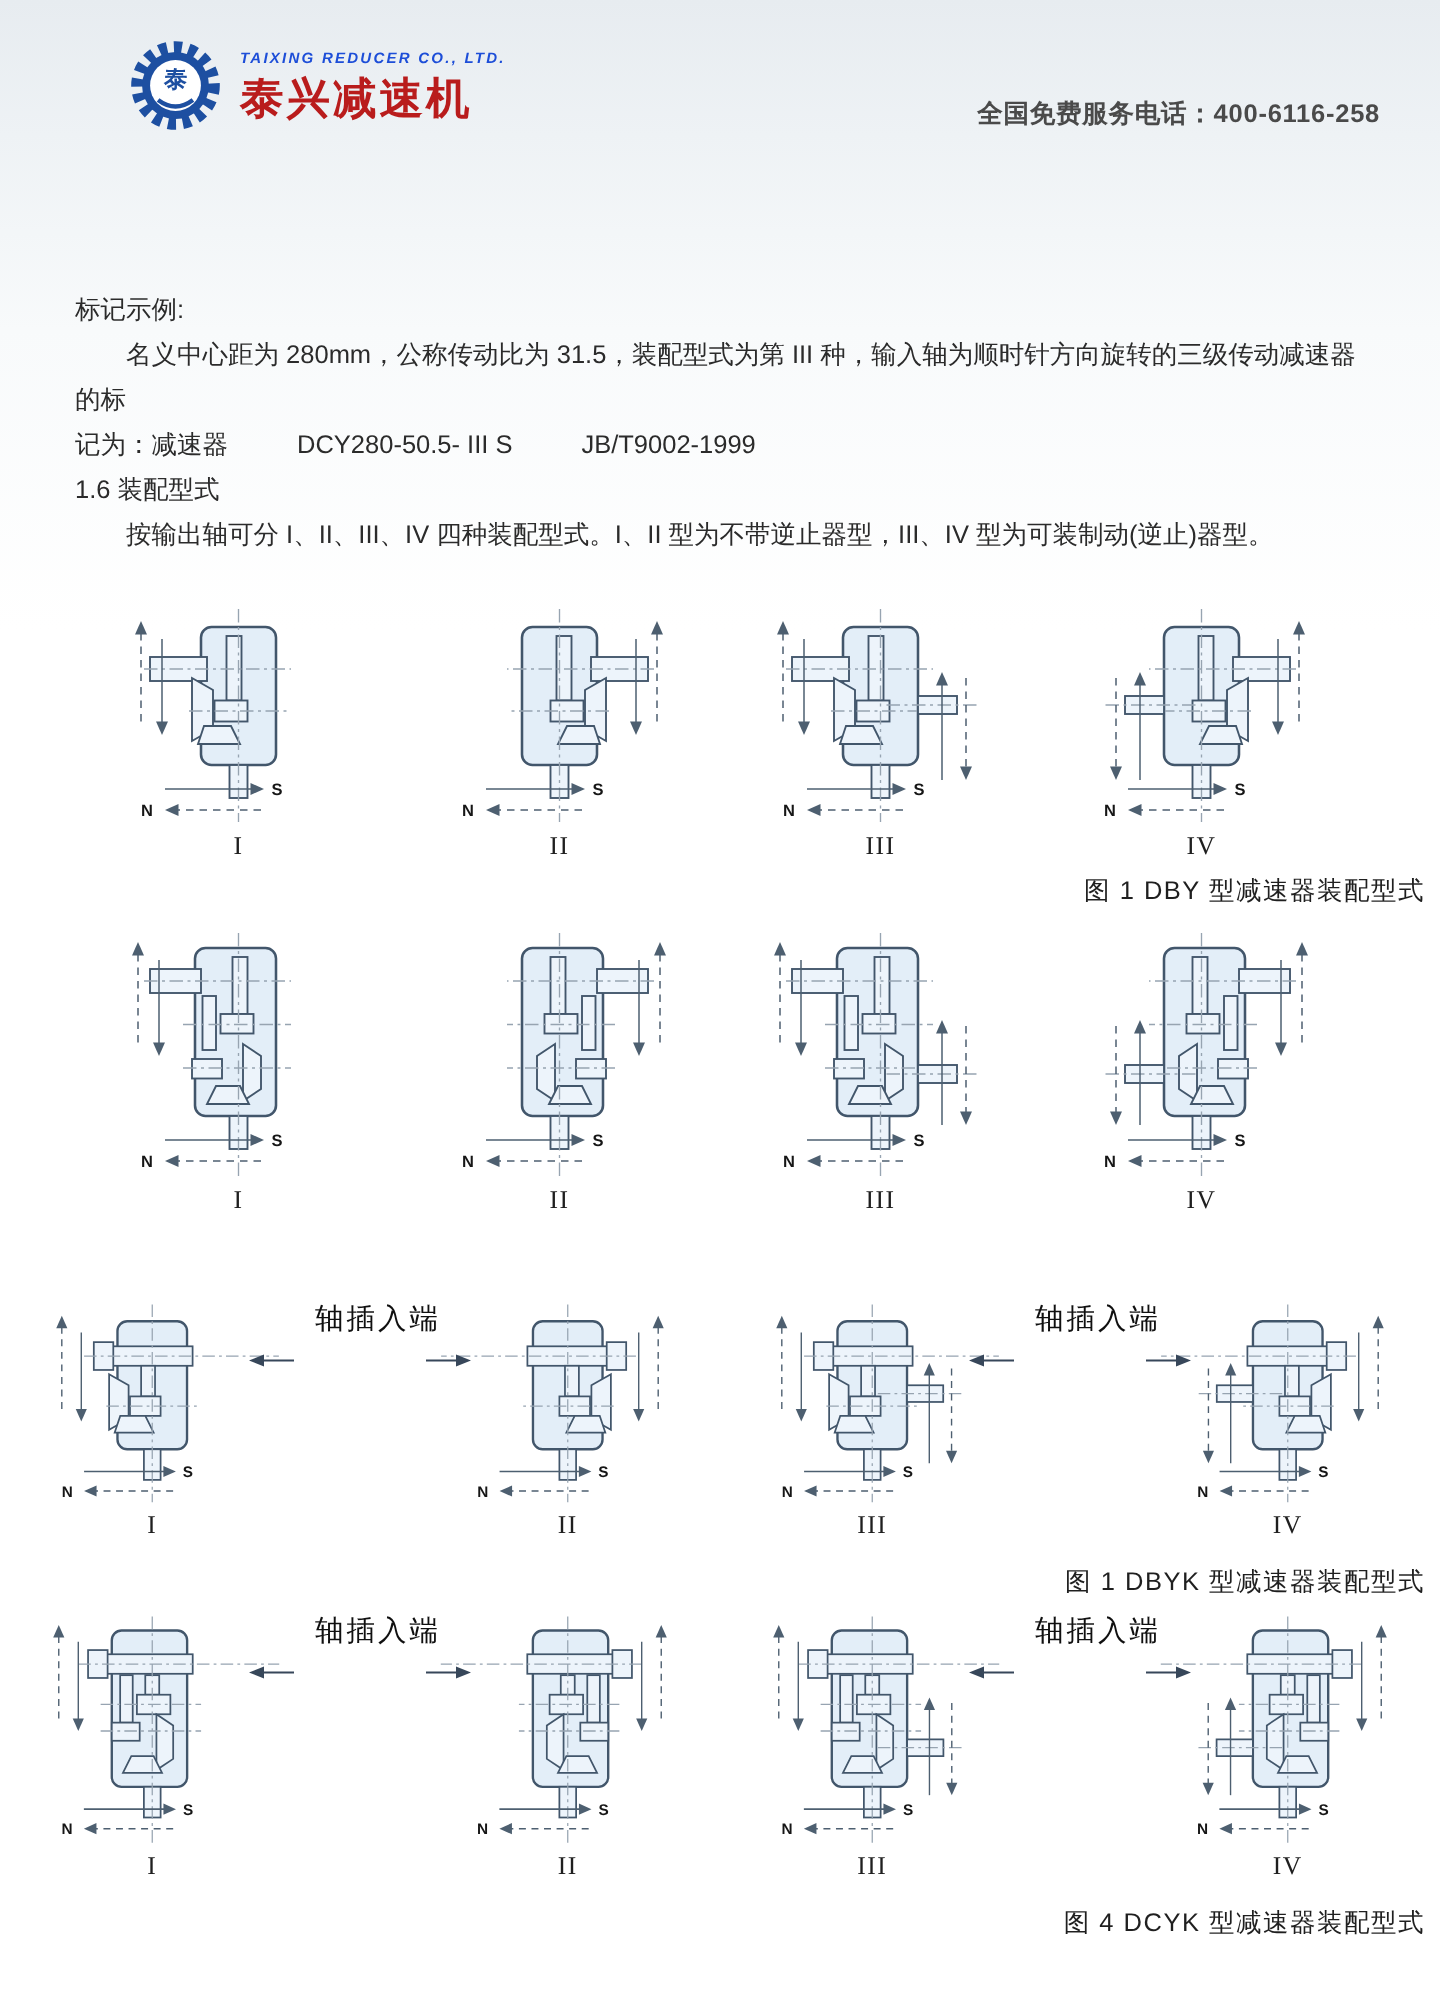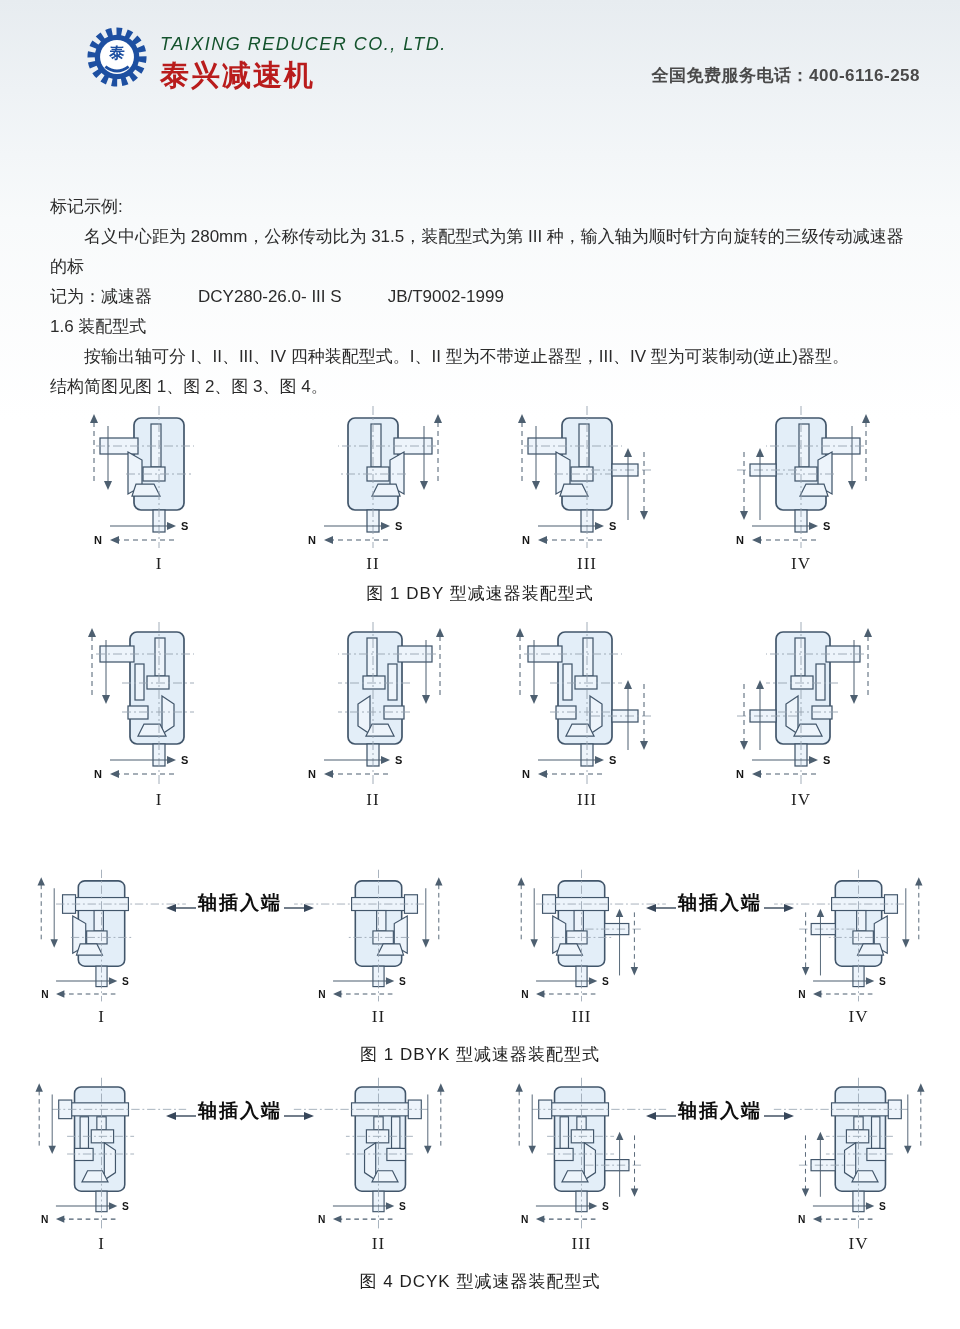--- a/index.html
+++ b/index.html
@@ -4,40 +4,40 @@
 <style>
   html,body{margin:0;padding:0;}
   body{
     width:960px;height:1329px;position:relative;overflow:hidden;
     font-family:"Liberation Sans",sans-serif;color:#2b2b2b;
     background:linear-gradient(180deg,#e7ecf0 0px,#eef2f5 90px,#f8fafb 220px,#ffffff 420px,#ffffff 100%);
   }
   
   .logo{position:absolute;top:26px;left:86px;display:flex;align-items:flex-start;}
   .company{margin-left:12px;padding-top:8px;}
-  .company-en{color:#14532d;font-style:italic;font-weight:normal;font-size:18px;letter-spacing:1.5px;}
+  .company-en{color:#1d4ed8;font-style:italic;font-weight:bold;font-size:10px;letter-spacing:1.5px;}
   .company-cn{color:#b91c1c;font-size:29px;font-weight:bold;letter-spacing:2px;margin-top:1px;}
   .phone{position:absolute;top:64px;right:40px;font-size:17px;font-weight:bold;color:#4a4a4a;letter-spacing:.5px;}
   
   .content{position:absolute;top:192px;left:50px;width:862px;font-size:17px;line-height:30px;}
   .content p{margin:0;}
   .indent{text-indent:34px;}
   .gapL{margin-left:46px;}
   
   #figures .figure{position:absolute;left:10px;width:940px;}
   .fig1{top:402px}.fig2{top:618px}.fig3{top:866px}.fig4{top:1074px}
   .fig-row{display:flex;justify-content:space-evenly;align-items:flex-start;padding:0 30px;}
   .fig-row.hollow{justify-content:center;padding:0;}
   .cell{display:flex;flex-direction:column;align-items:center;flex:0 0 auto;}
   .variant-label{font-family:"Liberation Serif",serif;font-size:17px;color:#1f1f1f;letter-spacing:1px;}
-  .caption{text-align:center;font-size:17px;color:#1f1f1f;margin-top:8px;letter-spacing:1px;}
+  .caption{text-align:right;font-size:17px;color:#1f1f1f;margin-top:8px;letter-spacing:1px;}
   .fig3 .caption,.fig4 .caption{margin-top:16px;}
   .spacer{width:26px;flex:0 0 auto;}
   .insert-block{position:relative;width:108px;height:80px;flex:0 0 auto;margin:0 -4px;}
-  .insert-text{display:block;text-align:center;margin-top:24px;font-size:19px;font-weight:bold;color:#101010;letter-spacing:2px;white-space:nowrap;}
+  .insert-text{display:block;text-align:right;margin-top:0;font-size:19px;font-weight:normal;color:#101010;letter-spacing:2px;white-space:nowrap;}
   .ins-arrow{position:absolute;top:34px;width:34px;height:12px;}
   .ins-arrow.l{left:-22px;}
   .ins-arrow.r{right:-22px;}
   
   .bd{fill:#e3eef8;stroke:#42566b;stroke-width:1.7;}
   .pt{fill:#edf4fb;stroke:#42566b;stroke-width:1.25;}
   .sn{font:bold 11px "Liberation Sans",sans-serif;fill:#161616;}
 </style>
 </head>
 <body>
@@ -57,24 +57,23 @@
         <div class="company-en">TAIXING REDUCER CO., LTD.</div>
         <div class="company-cn">泰兴减速机</div>
       </div>
     </div>
     <div class="phone"><span>全国免费服务电话：</span><span>400-6116-258</span></div>
   </header>
 
   <main class="content">
     <p>标记示例:</p>
     <p class="indent">名义中心距为 280mm，公称传动比为 31.5，装配型式为第 III 种，输入轴为顺时针方向旋转的三级传动减速器的标</p>
-    <p><span>记为：减速器</span><span class="gapL">DCY280-26.0- III S</span><span class="gapL">JB/T9002-1999</span></p>
+    <p><span>记为：减速器</span><span class="gapL">DCY280-50.5- III S</span><span class="gapL">JB/T9002-1999</span></p>
     <p>1.6 装配型式</p>
     <p class="indent">按输出轴可分 I、II、III、IV 四种装配型式。I、II 型为不带逆止器型，III、IV 型为可装制动(逆止)器型。</p>
-    <p>结构简图见图 1、图 2、图 3、图 4。</p>
   </main>
 
   <div id="figures">
       <section class="figure fig1">
         <div class="fig-row">
           <div class="cell">
             <svg viewBox="0 0 190 152" width="190" height="152">
               <g>
                 <rect x="70" y="16" width="50" height="92" rx="7" class="bd"></rect>
                 <rect x="36" y="36" width="38" height="16" class="pt"></rect>

